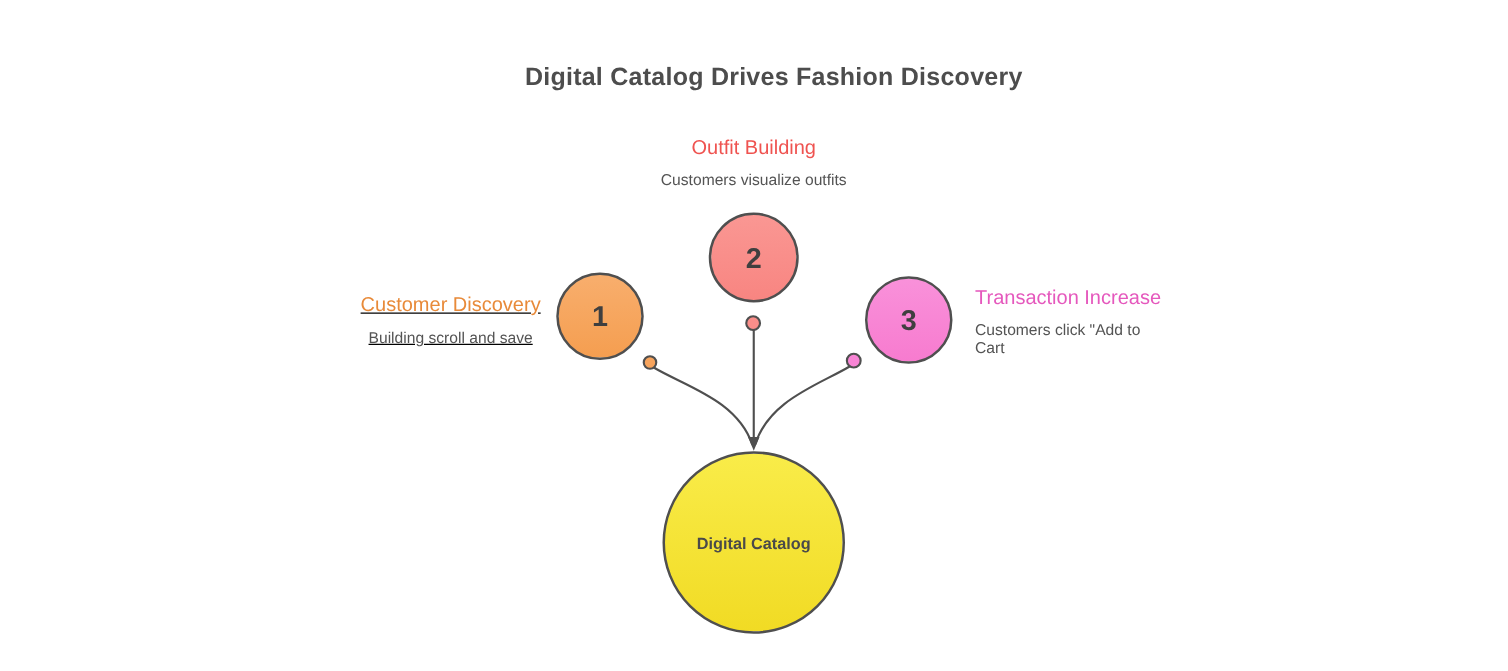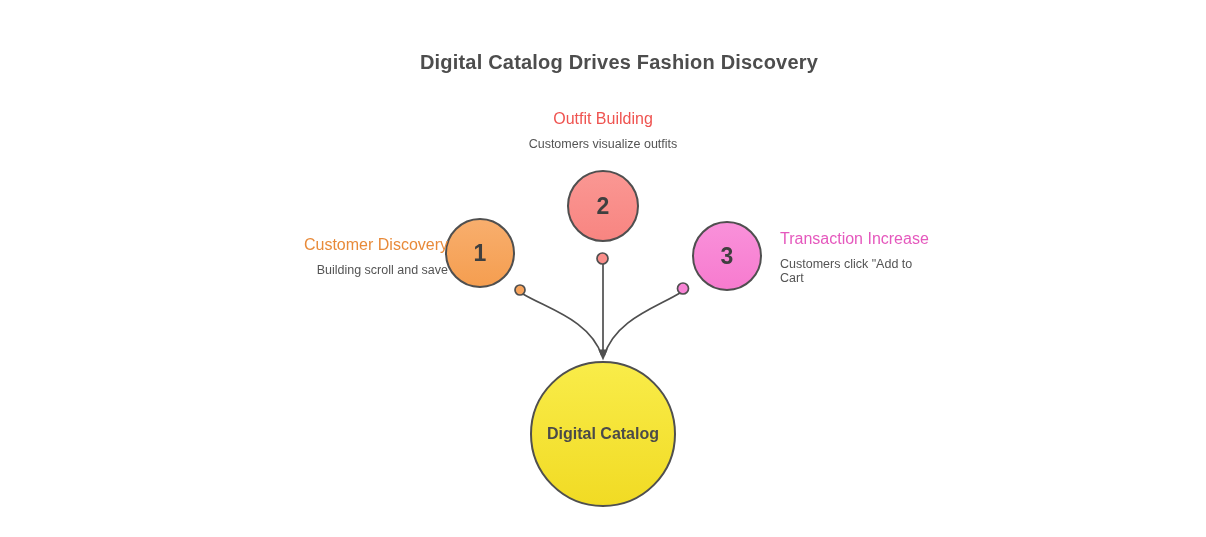--- a/index.html
+++ b/index.html
@@ -68,36 +68,36 @@
     width: 146px; height: 146px;
     border: 2px solid #4f4f4f;
     border-radius: 50%;
     box-sizing: border-box;
     background: linear-gradient(180deg, #f9ec49 0%, #f1db24 100%);
     display: flex;
     align-items: center;
     justify-content: center;
   }
   .center-label {
-    font-size: 16px;
+    font-size: 13px;
     font-weight: bold;
     color: #4a4a4a;
   }
   .label-group { position: absolute; }
   .label-group .label {
     font-size: 16px;
     line-height: 19px;
   }
   .label-group .desc {
     font-size: 12.5px;
     line-height: 14px;
     margin-top: 9px;
     color: #545454;
   }
-  .lg1 { left: 273px; top: 235px; width: 175px; text-align: right; }
+  .lg1 { left: 273px; top: 235px; width: 175px; text-align: center; text-decoration: underline; }
   .lg1 .label { color: #e88a39; }
   .lg1 .desc  { white-space: nowrap; }
   .lg2 { left: 503px; top: 109px; width: 200px; text-align: center; }
   .lg2 .label { color: #ef5350; }
   .lg2 .desc  { white-space: nowrap; }
   .lg3 { left: 780px; top: 229px; width: 186px; text-align: left; }
   .lg3 .label { color: #e558bd; white-space: nowrap; }
   .lg3 .desc  { width: 152px; }
 </style>
 </head>

